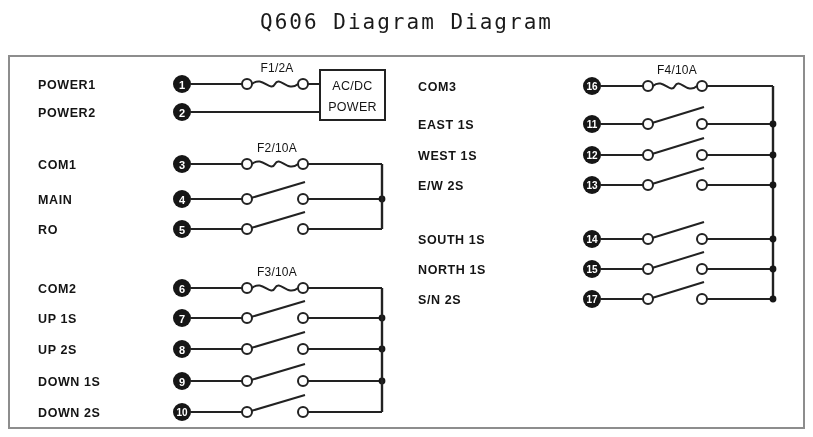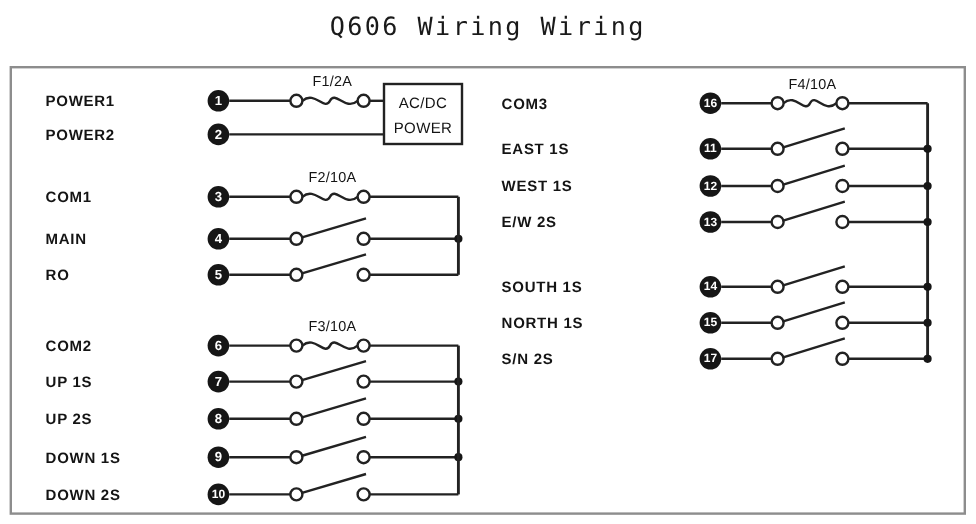--- a/index.html
+++ b/index.html
@@ -95,21 +95,21 @@
     fill: none;
     stroke: #8d8d8d;
     stroke-width: 2;
   }
 </style>
 </head>
 <body>
 
 <div id="diagram-root">
 
-  <div id="page-title">Q606 Wiring Wiring</div>
+  <div id="page-title">Q606 Diagram Diagram</div>
 
   <svg id="diagram-svg" width="813" height="437" viewBox="0 0 813 437" xmlns="http://www.w3.org/2000/svg">
     <rect id="diagram-frame" class="frame" x="9" y="56" width="795" height="372" stroke="#8d8d8d"></rect>
     <g id="layer-left">
         <g>
           <g>
             <text x="38" y="88.5" class="term-label">POWER1</text>
             <g>
               <circle cx="182" cy="84" r="9" class="node-circle"></circle>
               <text x="182" y="84.5" font-size="11" class="node-num">1</text>

